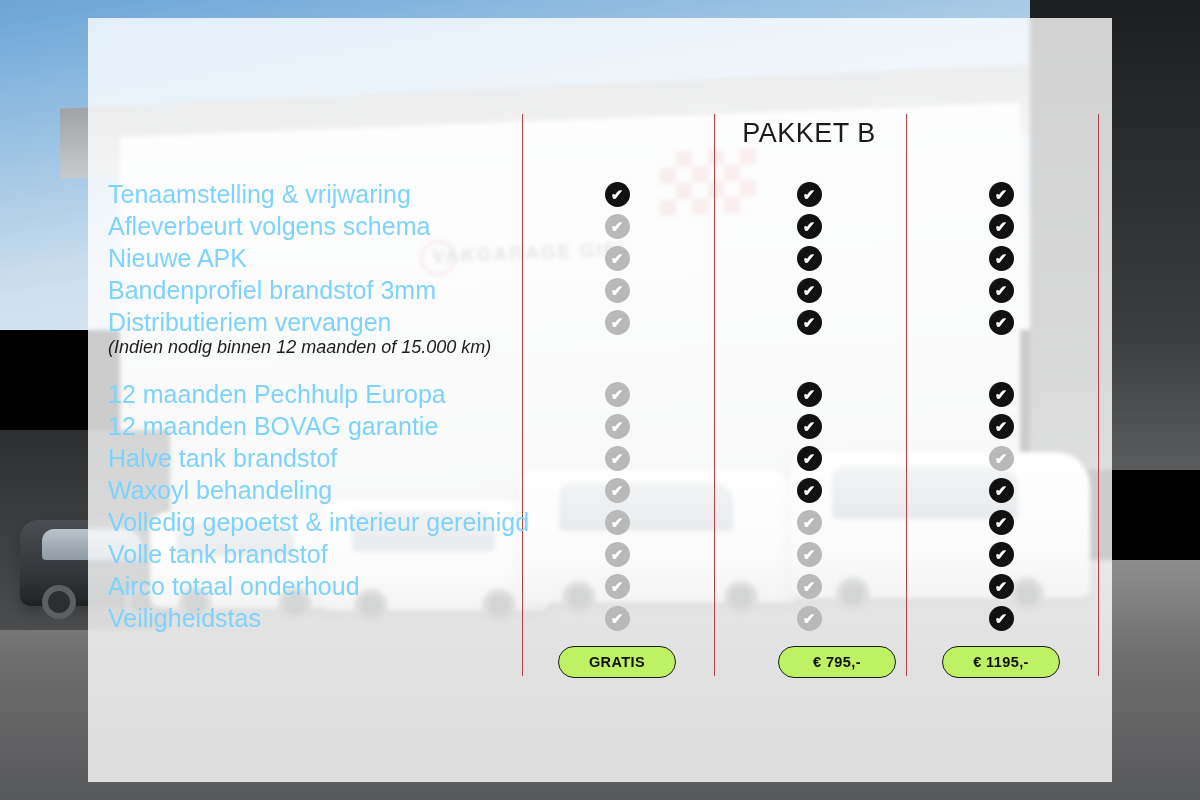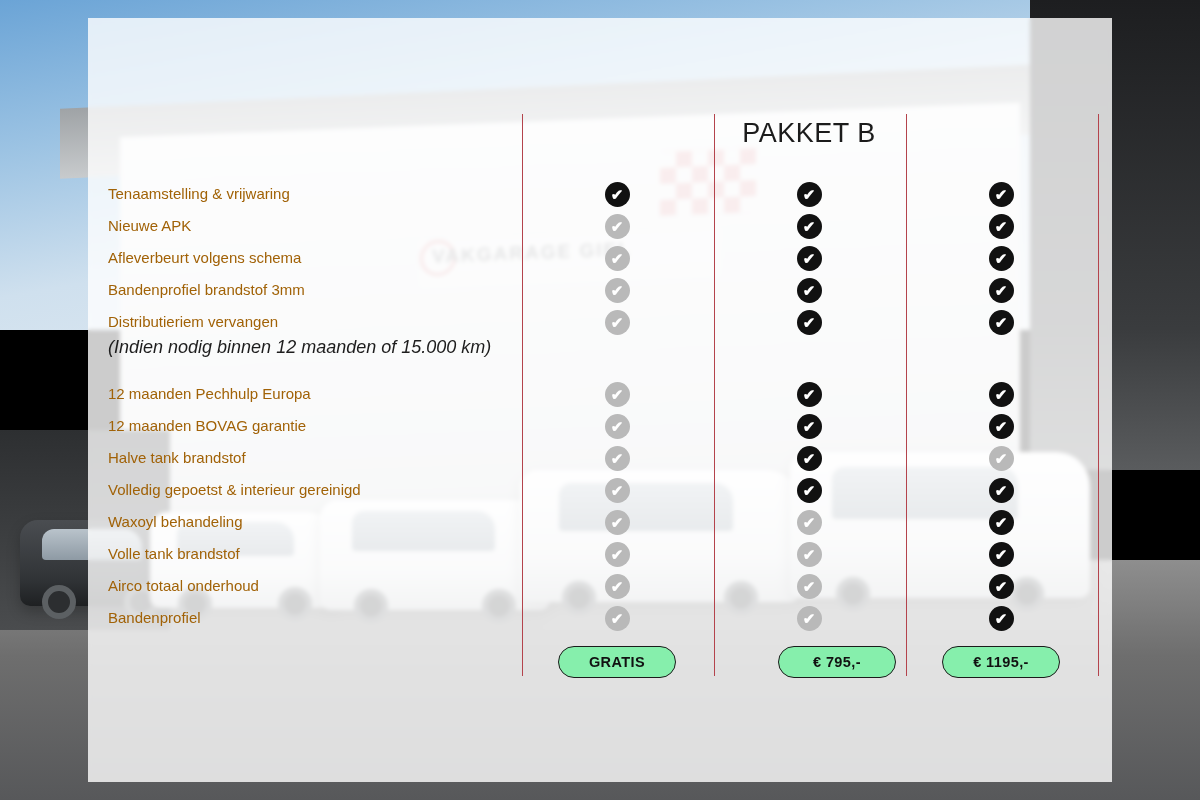--- a/index.html
+++ b/index.html
@@ -141,22 +141,22 @@
   
   .rows {
     position: absolute;
     left: 20px;
     top: 160px;
     width: 420px;
   }
   .feature-row {
     height: 32px;
     line-height: 32px;
-    font-size: 15px;
-    color: #a16207;
+    font-size: 25px;
+    color: #7dd3fc;
     white-space: nowrap;
   }
   .feature-note {
     font-size: 18px;
     font-style: italic;
     color: #1d1d1d;
     line-height: 18px;
     height: 18px;
   }
   .group-gap { height: 22px; }
@@ -193,21 +193,21 @@
   .mark.off { background: #b9b9b9; }
 
   
   .price {
     position: absolute;
     top: 628px;
     width: 118px;
     height: 32px;
     border: 1px solid #1b1b1b;
     border-radius: 16px;
-    background: #86efac;
+    background: #bef264;
     display: flex;
     align-items: center;
     justify-content: center;
     font-size: 14.5px;
     font-weight: bold;
     color: #111111;
     letter-spacing: 0.4px;
   }
   #price-a { left: 470px; }
   #price-b { left: 690px; }
@@ -262,34 +262,34 @@
 
       <div class="vline" id="v1"></div>
       <div class="vline" id="v2"></div>
       <div class="vline" id="v3"></div>
       <div class="vline" id="v4"></div>
 
       <div class="col-head" id="head-b">PAKKET B</div>
 
       <div class="rows">
         <div class="feature-row">Tenaamstelling &amp; vrijwaring</div>
+        <div class="feature-row">Afleverbeurt volgens schema</div>
         <div class="feature-row">Nieuwe APK</div>
-        <div class="feature-row">Afleverbeurt volgens schema</div>
         <div class="feature-row">Bandenprofiel brandstof 3mm</div>
         <div class="feature-row">Distributieriem vervangen</div>
         <div class="feature-note">(Indien nodig binnen 12 maanden of 15.000 km)</div>
         <div class="group-gap"></div>
         <div class="feature-row">12 maanden Pechhulp Europa</div>
         <div class="feature-row">12 maanden BOVAG garantie</div>
         <div class="feature-row">Halve tank brandstof</div>
+        <div class="feature-row">Waxoyl behandeling</div>
         <div class="feature-row">Volledig gepoetst &amp; interieur gereinigd</div>
-        <div class="feature-row">Waxoyl behandeling</div>
         <div class="feature-row">Volle tank brandstof</div>
         <div class="feature-row">Airco totaal onderhoud</div>
-        <div class="feature-row">Bandenprofiel</div>
+        <div class="feature-row">Veiligheidstas</div>
       </div>
 
       <div class="checkcol" id="col-a">
           <div class="check-cell">
             <div class="mark on">✔</div>
           </div>
           <div class="check-cell">
             <div class="mark off">✔</div>
           </div>
           <div class="check-cell">

